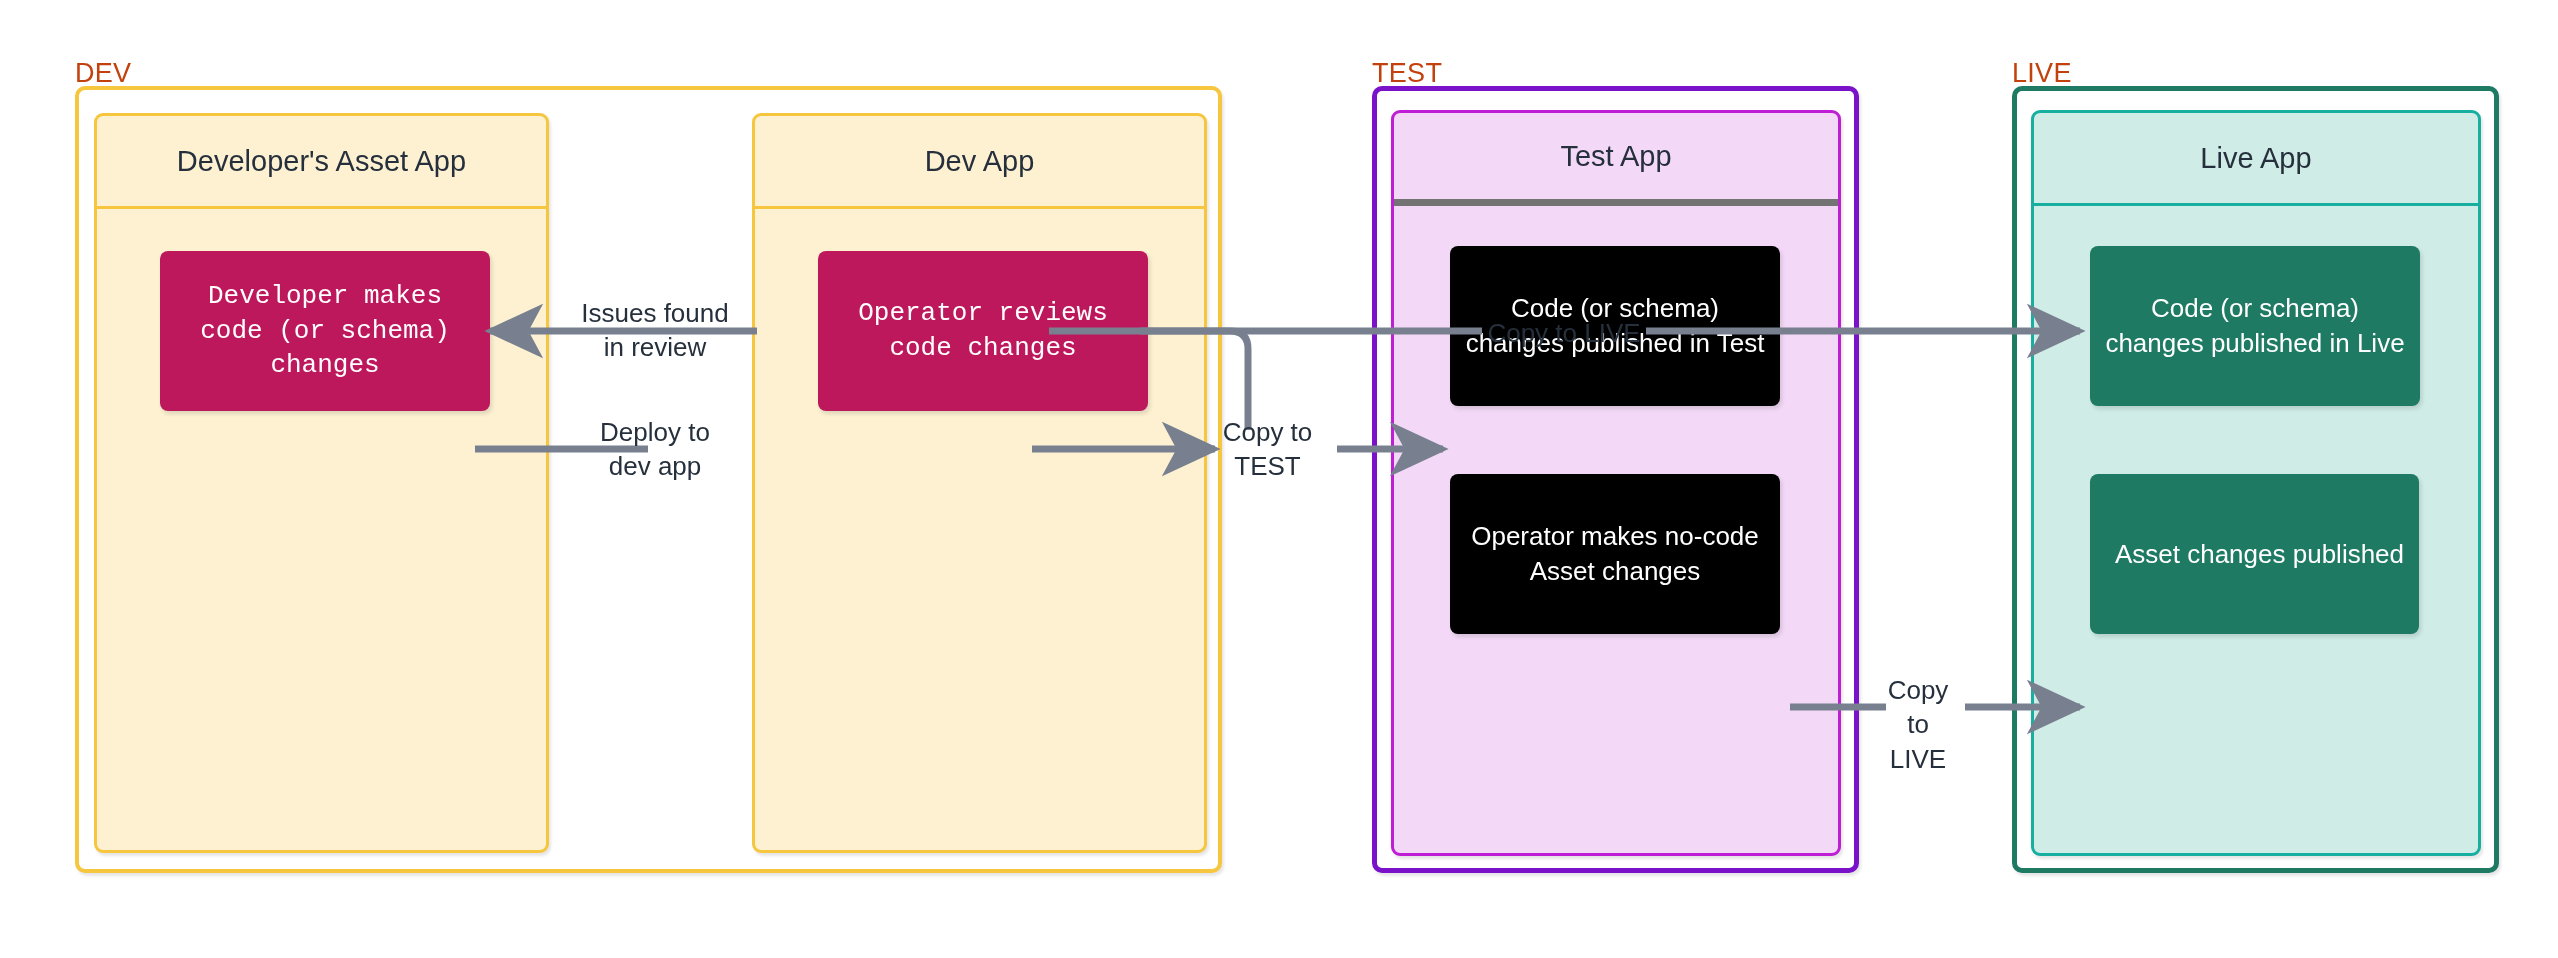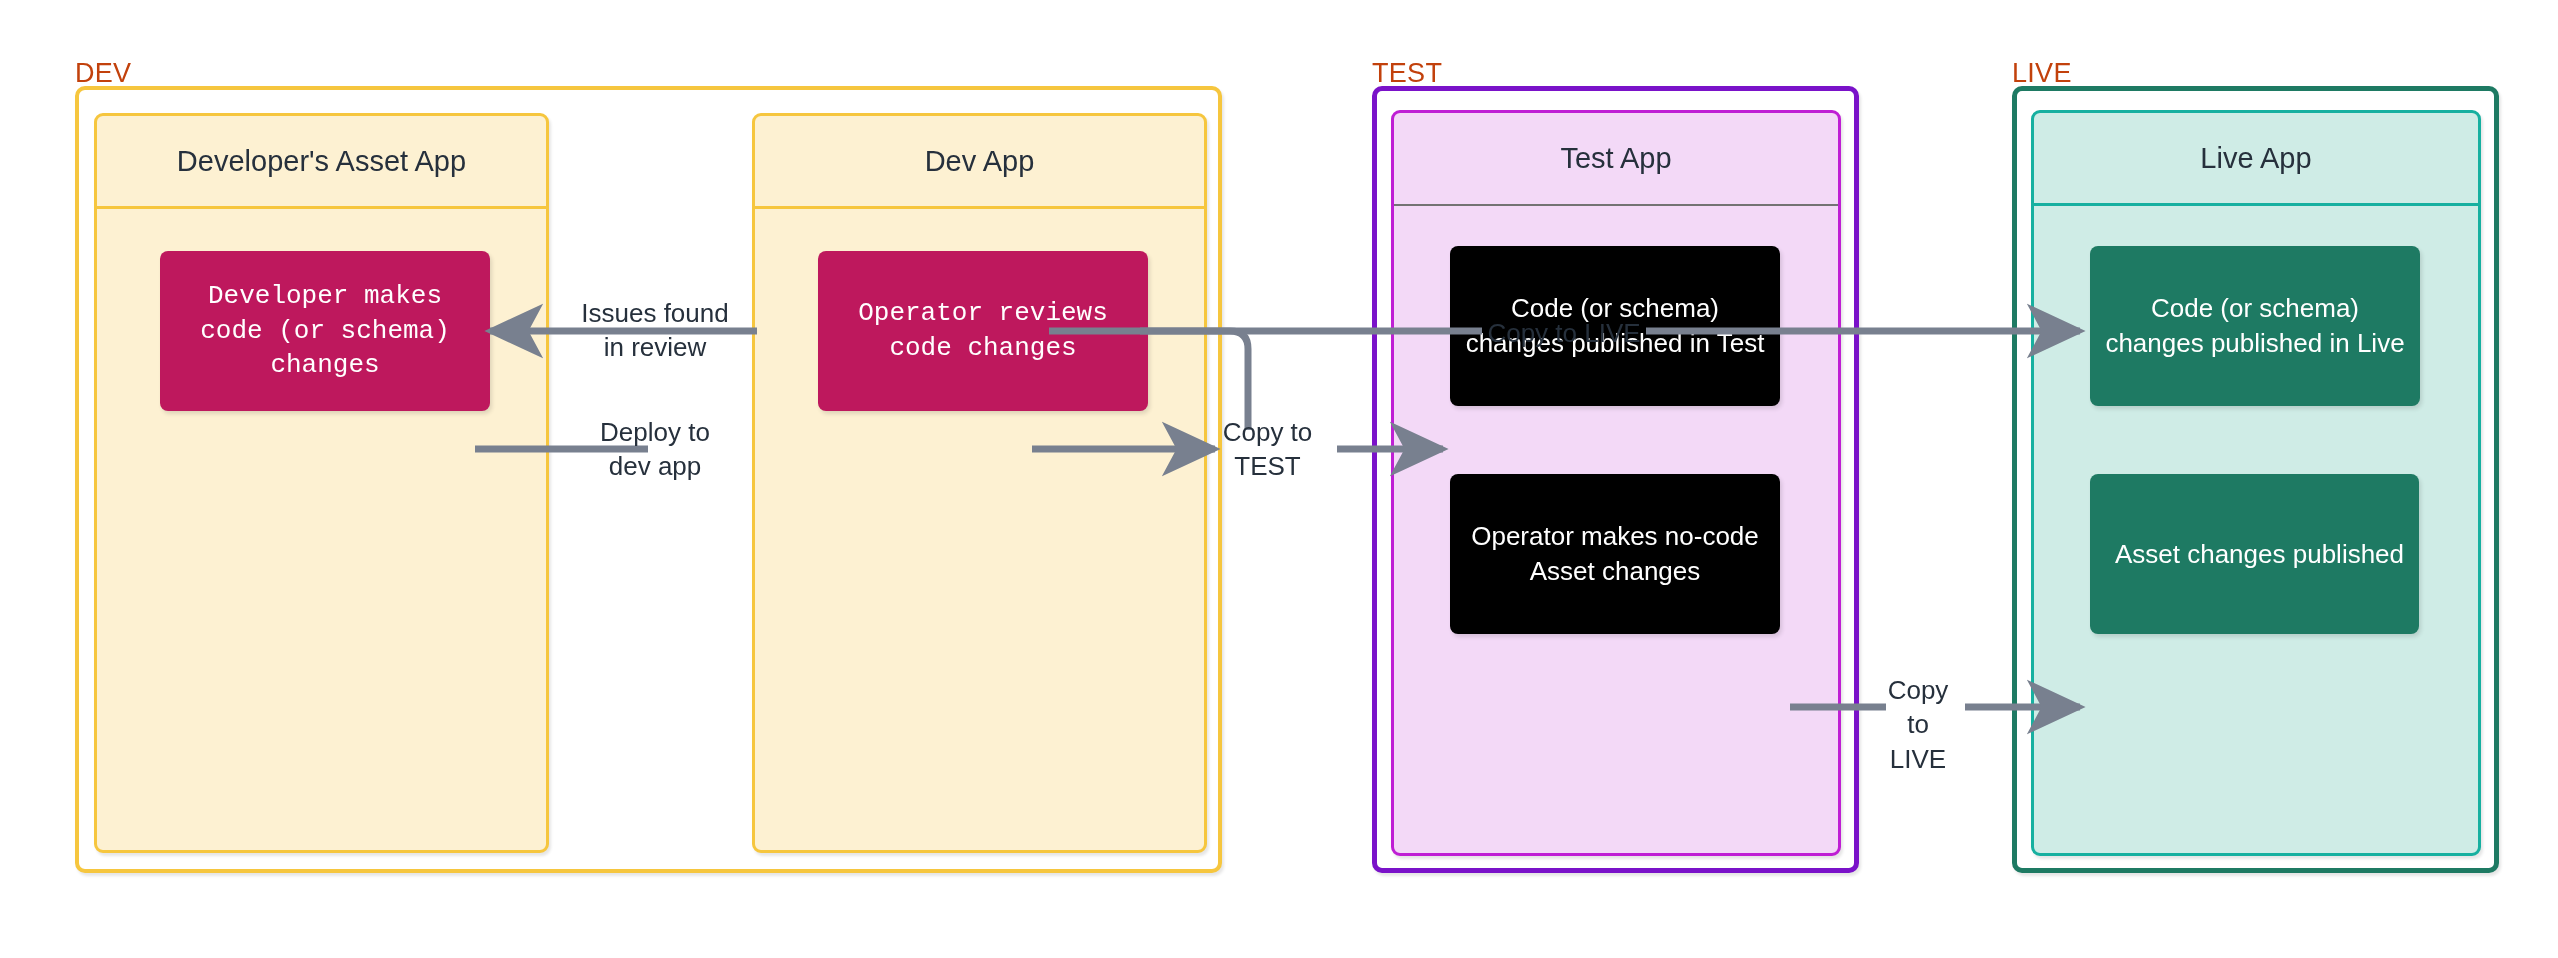--- a/index.html
+++ b/index.html
@@ -44,21 +44,21 @@
 
   .app-head {
     height: 93px;
     flex: 0 0 93px;
     display: flex; align-items: center; justify-content: center;
     font-size: 29px;
     color: #26303C;
     font-family: "Liberation Sans", sans-serif;
   }
   .app-card.dev  .app-head { border-bottom: 3px solid #F6C63E; }
-  .app-card.test .app-head { border-bottom: 2px solid #737373; }
+  .app-card.test .app-head { border-bottom: 7px solid #737373; }
   .app-card.live .app-head { border-bottom: 3px solid #17B0A0; }
 
   .app-body { position: relative; flex: 1 1 auto; }
 
   .node {
     position: absolute;
     border-radius: 8px;
     display: flex; align-items: center; justify-content: center;
     text-align: center;
     color: #ffffff;

